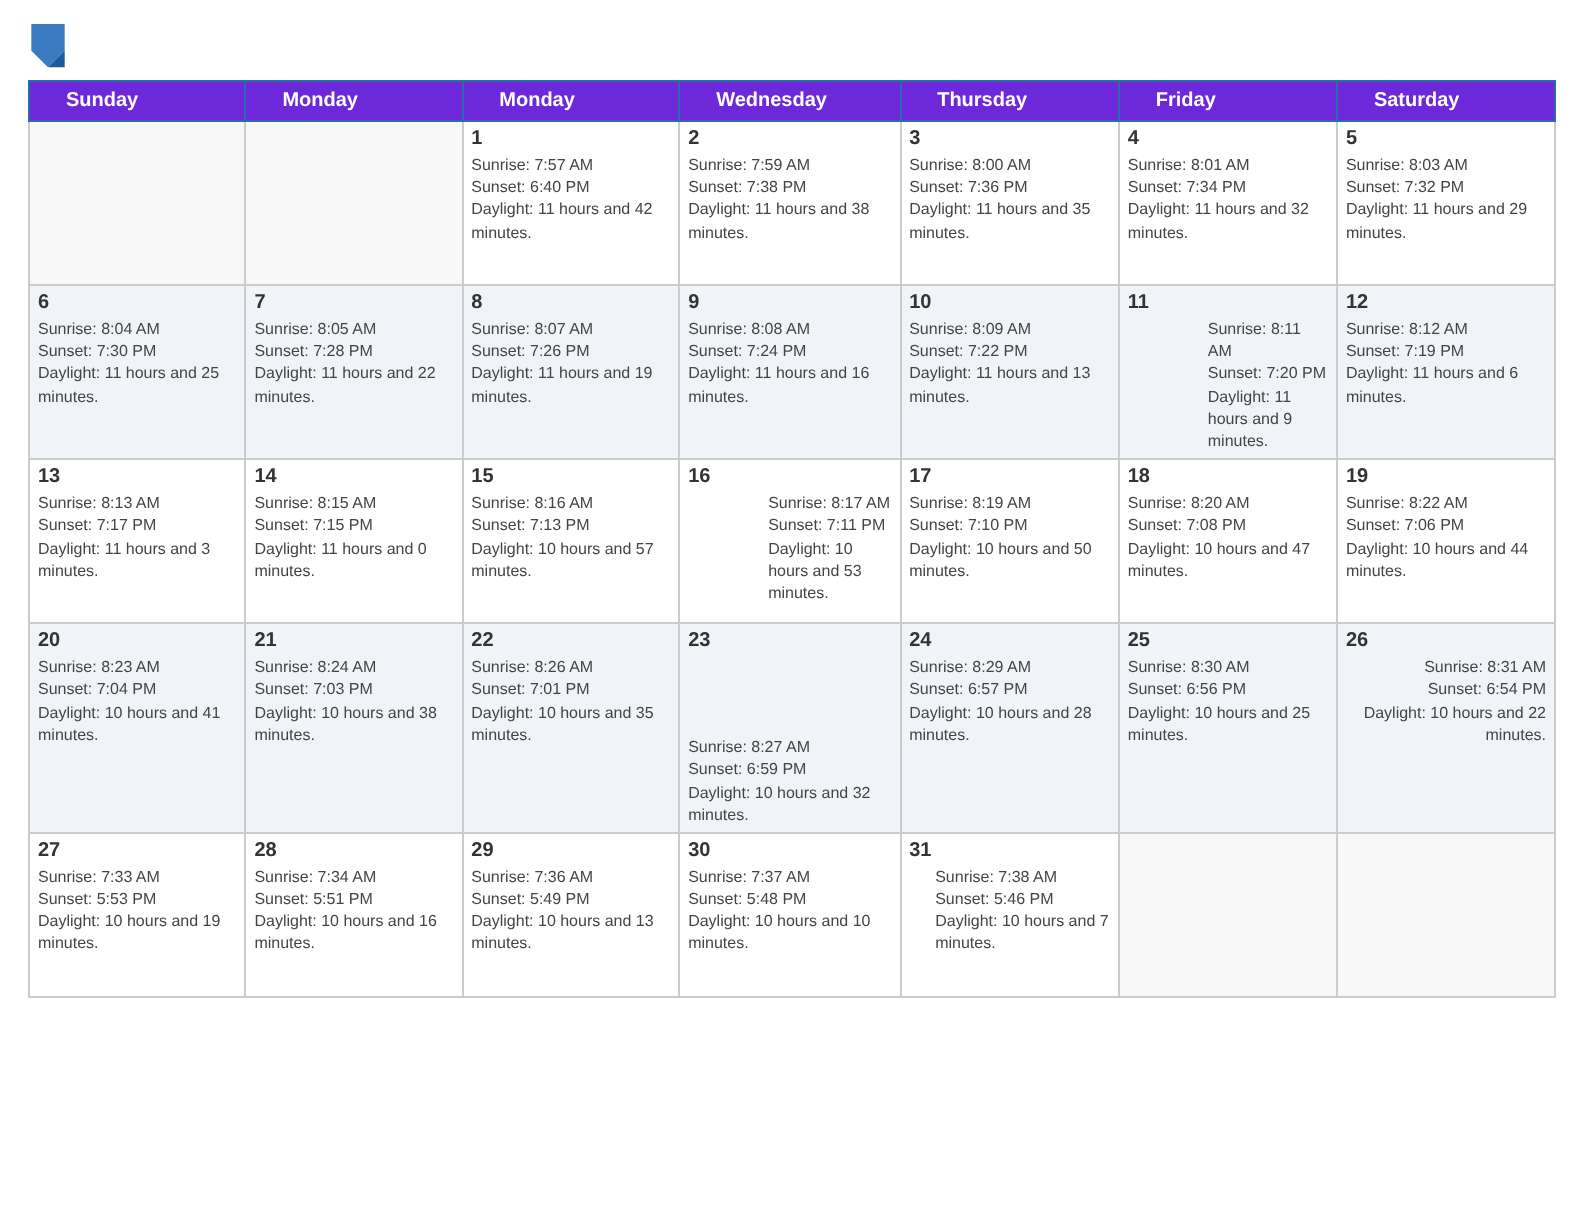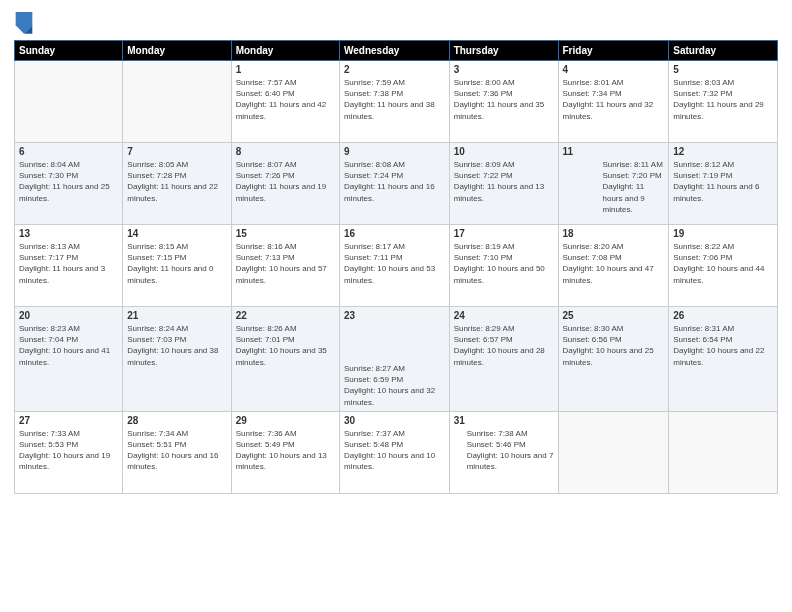--- a/index.html
+++ b/index.html
@@ -58,24 +58,24 @@
     .location {
       font-size: 14px;
       color: #555;
     }
     .calendar {
       width: 100%;
       border-collapse: collapse;
       font-size: 8.5px;
     }
     .calendar th {
-      background: #000000;
+      background: #6d28d9;
       color: #fff;
       text-align: left;
-      padding: 4px 4px;
+      padding: 4px 18px;
       font-size: 10px;
       font-weight: bold;
       border: 1px solid #2a6aaf;
     }
     .calendar td {
       border: 1px solid #ccc;
       vertical-align: top;
       padding: 3px 4px;
       width: 113px;
       height: 82px;
@@ -231,21 +231,21 @@
 Daylight: 11 hours and 0 minutes.</div>
           </td>
           <td>
             <span class="day-num">15</span>
             <div class="day-info" style="white-space: pre-line;">Sunrise: 8:16 AM
 Sunset: 7:13 PM
 Daylight: 10 hours and 57 minutes.</div>
           </td>
           <td>
             <span class="day-num">16</span>
-            <div class="day-info" style="white-space: pre-line;">Sunrise: 8:17 AM
+            <div class="day-info" style="white-space: pre-line; margin-left: 40px;">Sunrise: 8:17 AM
 Sunset: 7:11 PM
 Daylight: 10 hours and 53 minutes.</div>
           </td>
           <td>
             <span class="day-num">17</span>
             <div class="day-info" style="white-space: pre-line;">Sunrise: 8:19 AM
 Sunset: 7:10 PM
 Daylight: 10 hours and 50 minutes.</div>
           </td>
           <td>
@@ -293,21 +293,21 @@
 Daylight: 10 hours and 28 minutes.</div>
           </td>
           <td>
             <span class="day-num">25</span>
             <div class="day-info" style="white-space: pre-line;">Sunrise: 8:30 AM
 Sunset: 6:56 PM
 Daylight: 10 hours and 25 minutes.</div>
           </td>
           <td>
             <span class="day-num">26</span>
-            <div class="day-info" style="white-space: pre-line;">Sunrise: 8:31 AM
+            <div class="day-info" style="white-space: pre-line; text-align: right;">Sunrise: 8:31 AM
 Sunset: 6:54 PM
 Daylight: 10 hours and 22 minutes.</div>
           </td>
         </tr>
         <tr class="row-odd">
           <td>
             <span class="day-num">27</span>
             <div class="day-info" style="white-space: pre-line;">Sunrise: 7:33 AM
 Sunset: 5:53 PM
 Daylight: 10 hours and 19 minutes.</div>

